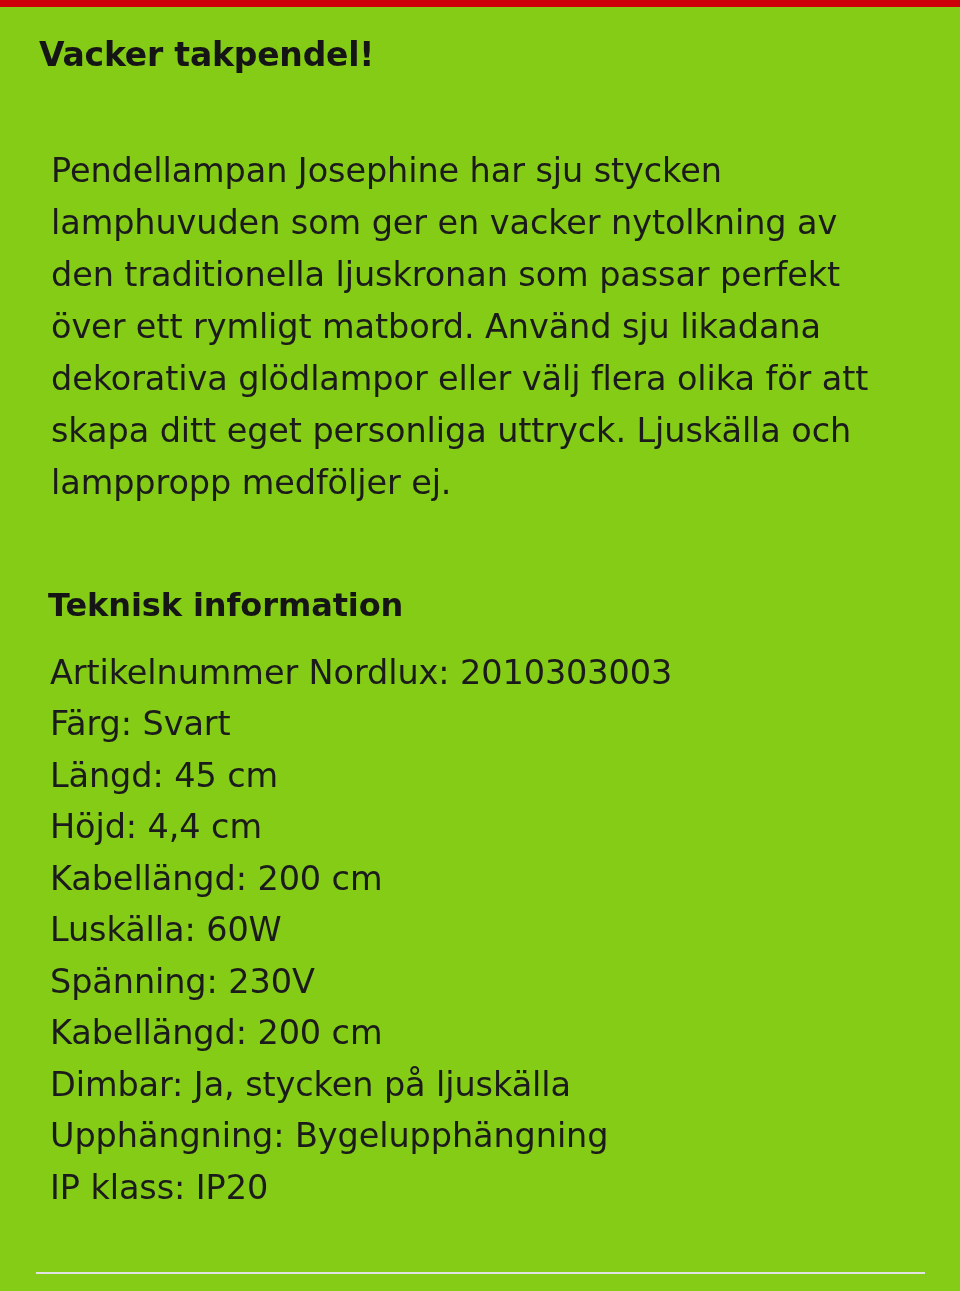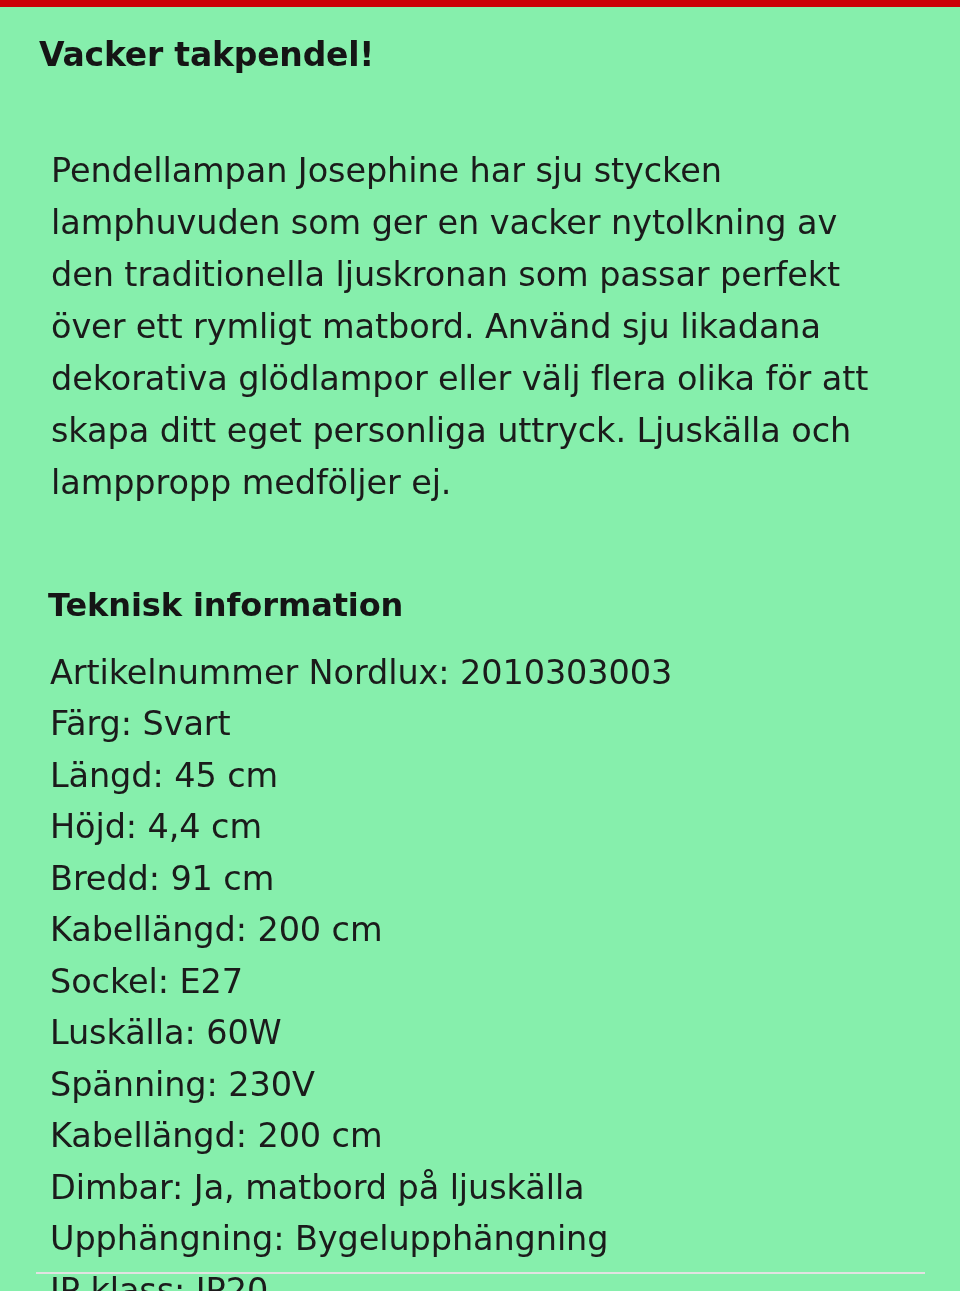--- a/index.html
+++ b/index.html
@@ -103,44 +103,42 @@
     width: 889px;
     height: 2px;
     background: #e2e2e2;
     border: 0;
     margin: 0;
   }
 </style>
 </head>
 <body>
 
-<div id="page" style="background: #86efac;">
+<div id="page" style="background: #84cc16;">
 
   <div class="accent-bar" style="background: rgb(204, 0, 8);"></div>
 
   <div class="content">
 
     <h1 class="page-title">Vacker takpendel!</h1>
 
     <p class="intro-paragraph">Pendellampan Josephine har sju stycken lamphuvuden som ger en vacker nytolkning av den traditionella ljuskronan som passar perfekt över ett rymligt matbord. Använd sju likadana dekorativa glödlampor eller välj flera olika för att skapa ditt eget personliga uttryck. Ljuskälla och lamppropp medföljer ej.</p>
 
     <h2 class="section-heading">Teknisk information</h2>
 
     <ul class="spec-list">
       <li>Artikelnummer Nordlux: 2010303003</li>
       <li>Färg: Svart</li>
       <li>Längd: 45 cm</li>
       <li>Höjd: 4,4 cm</li>
-      <li>Bredd: 91 cm</li>
       <li>Kabellängd: 200 cm</li>
-      <li>Sockel: E27</li>
       <li>Luskälla: 60W</li>
       <li>Spänning: 230V</li>
       <li>Kabellängd: 200 cm</li>
-      <li>Dimbar: Ja, matbord på ljuskälla</li>
+      <li>Dimbar: Ja, stycken på ljuskälla</li>
       <li>Upphängning: Bygelupphängning</li>
       <li>IP klass: IP20</li>
     </ul>
 
   </div>
 
   <hr class="bottom-divider" style="background: rgb(226, 226, 226);">
 
 </div>
 

